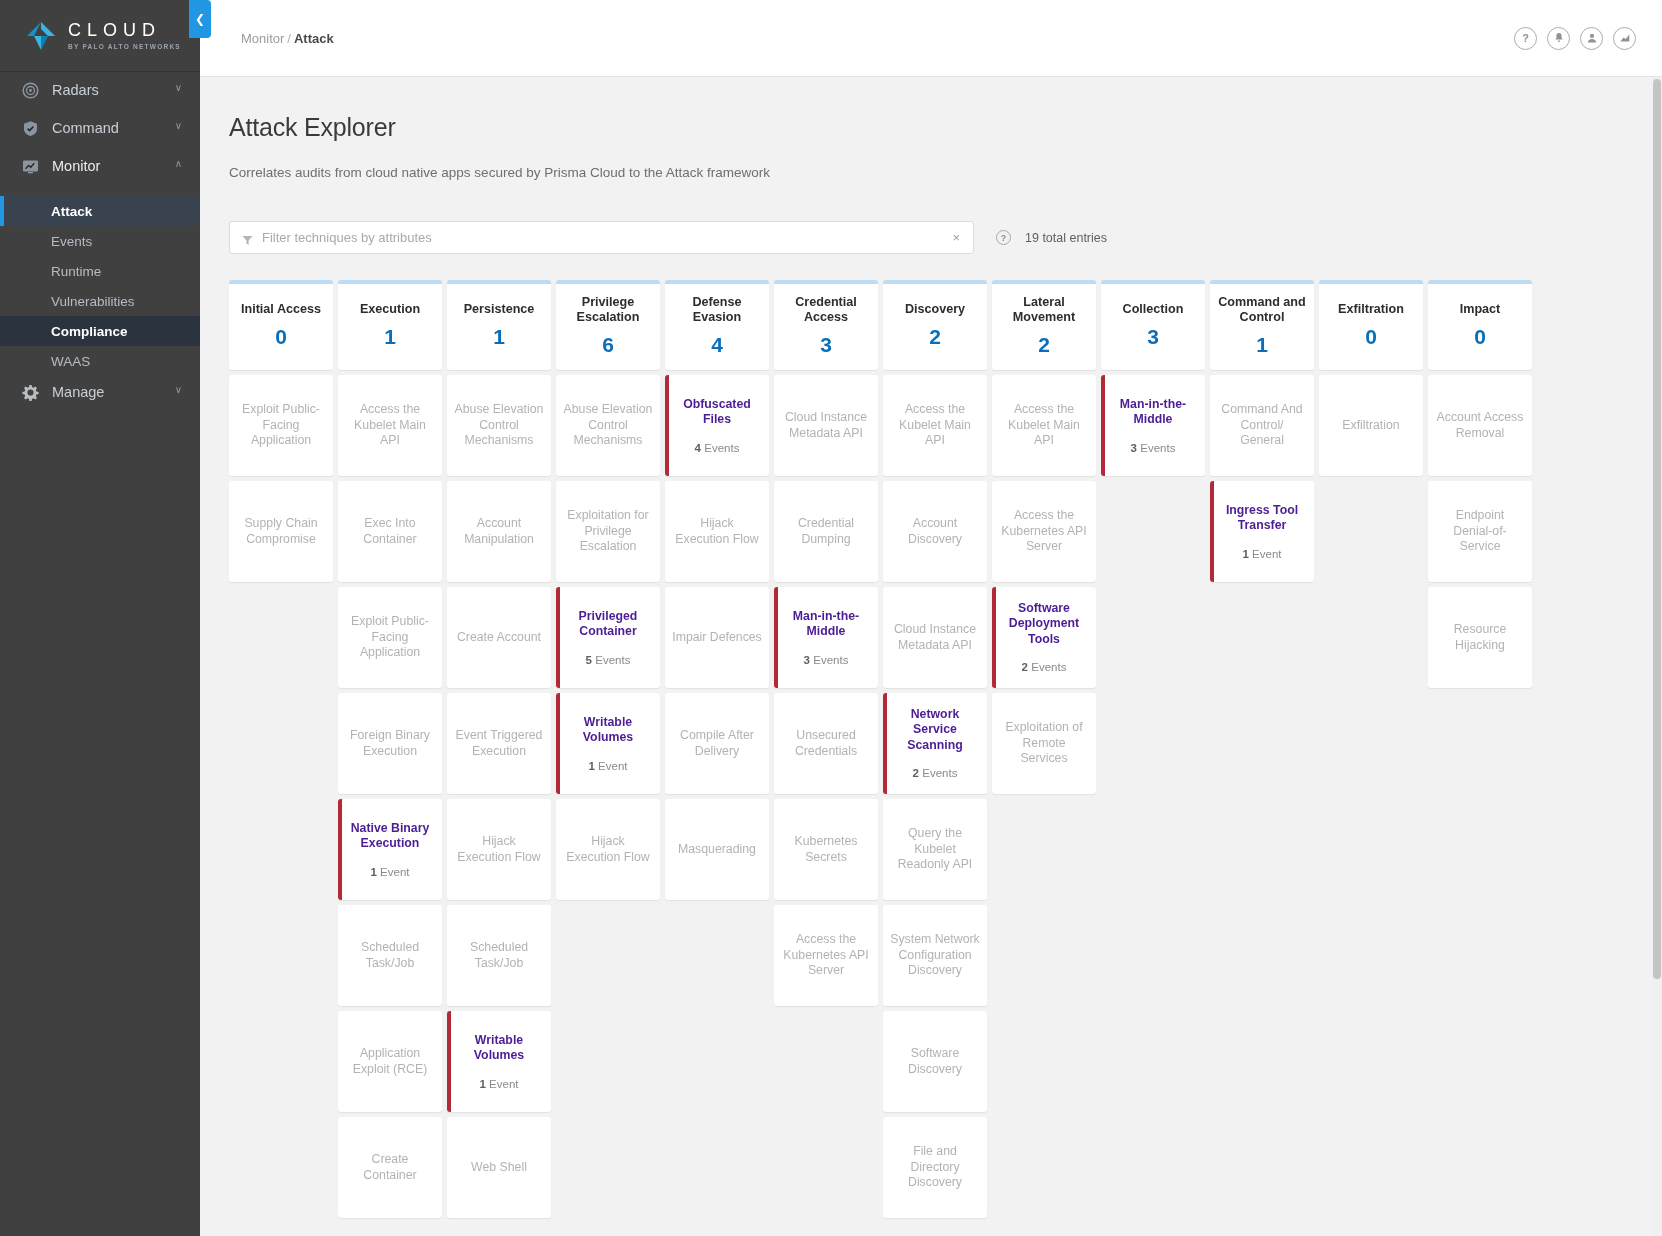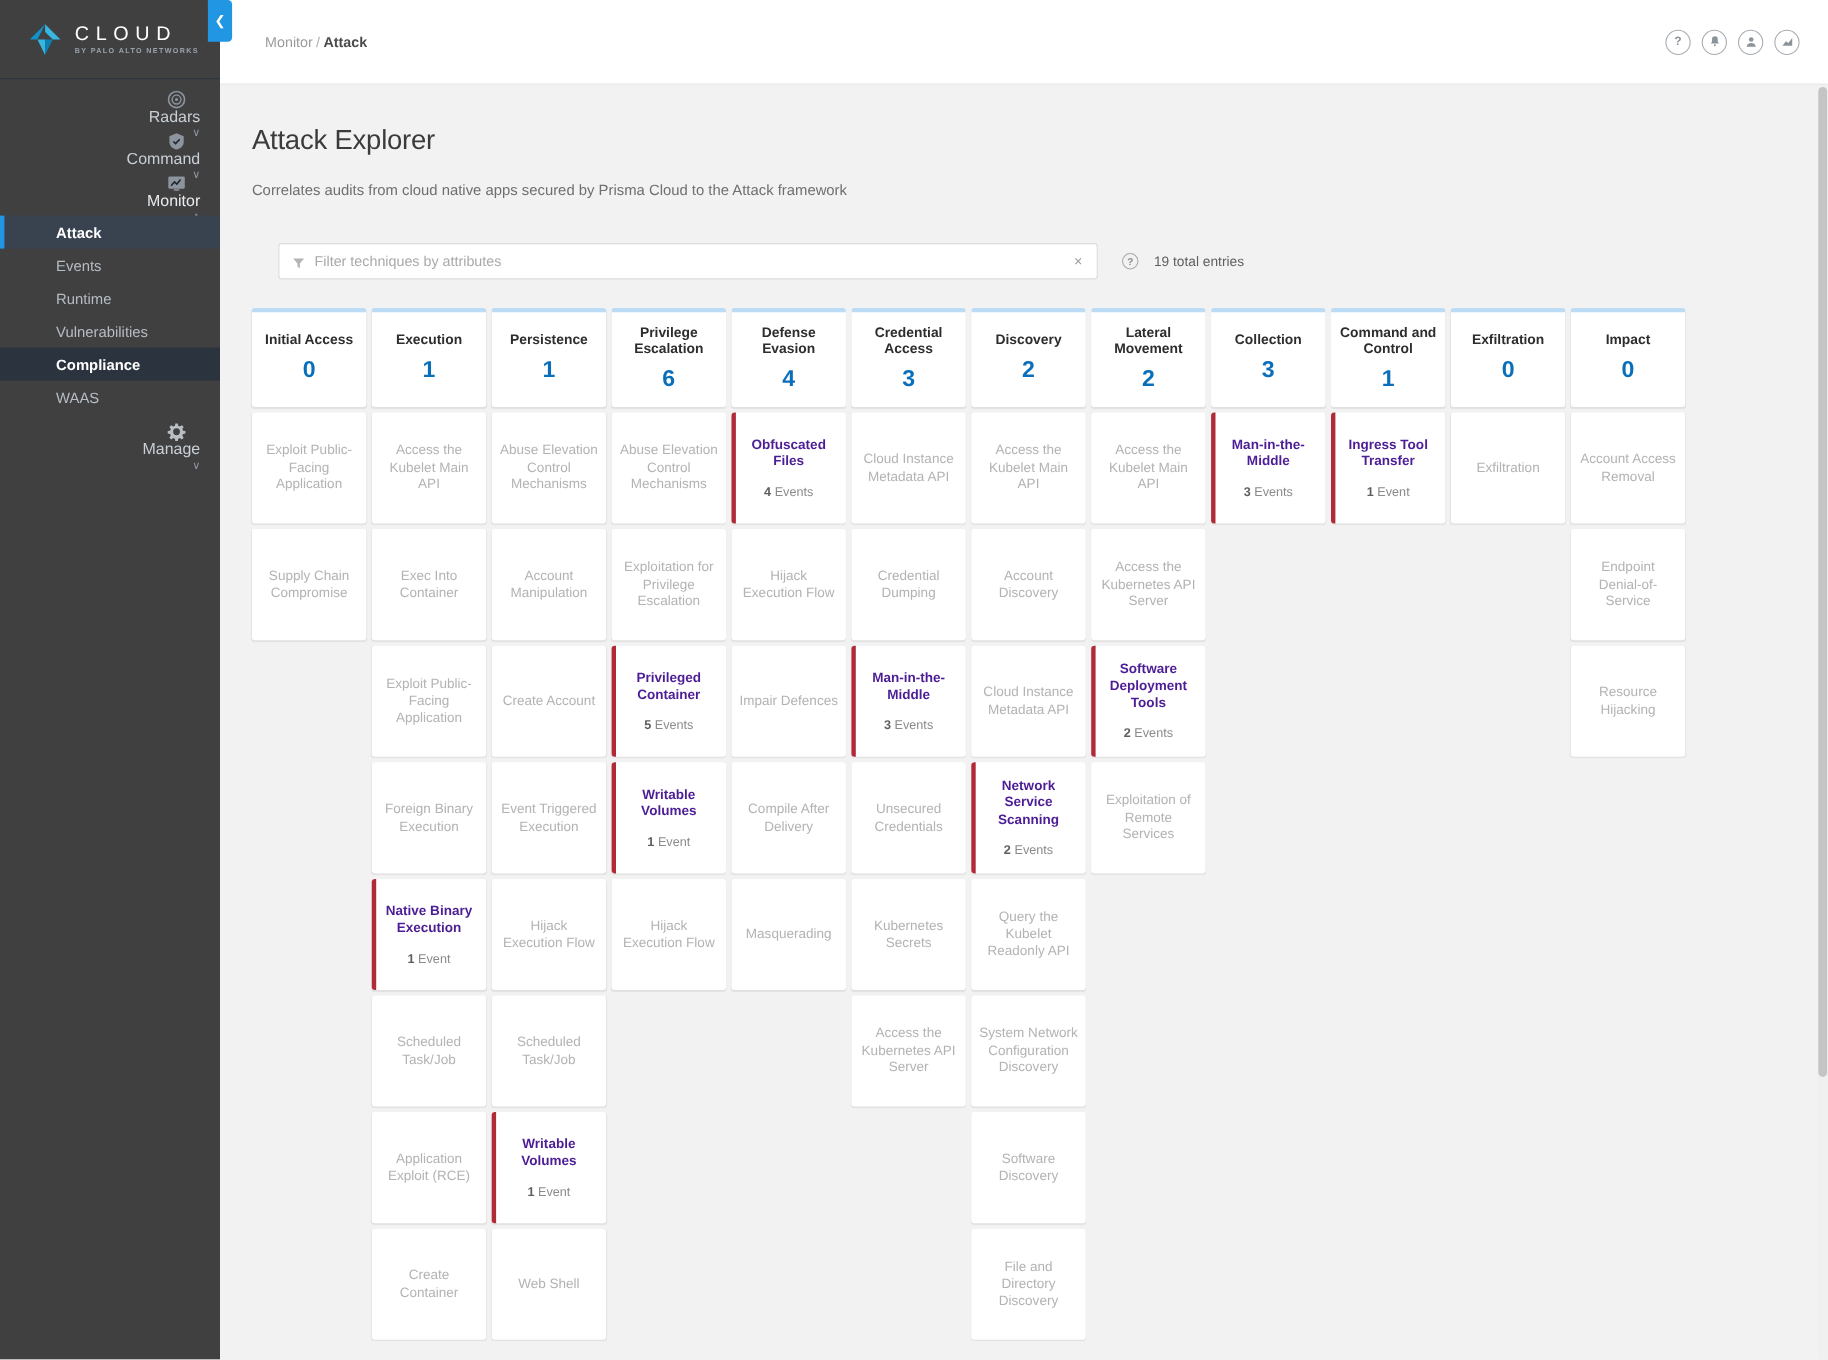--- a/index.html
+++ b/index.html
@@ -29,22 +29,22 @@
     font-size: 6.5px; letter-spacing: 1.25px; color: #9aa3ae; margin-top: 3px; font-weight: 700;
   }
   .collapse-btn {
     position: absolute; right: -11px; top: 0px; width: 22px; height: 38px;
     background: #2196e3; border-radius: 0 4px 4px 0; color: #fff;
     display: flex; align-items: center; justify-content: center; font-size: 12px; z-index: 20;
     cursor: pointer;
   }
   .nav { padding-top: 10px; }
   .nav-group {
-    display: flex; align-items: flex-end; height: 38px; padding: 0 18px 0 22px;
-    font-size: 14.5px; color: #c9cfd6; cursor: pointer; position: relative; flex-direction: column;
+    display: flex; align-items: flex-start; height: 38px; padding: 0 18px 0 22px;
+    font-size: 14.5px; color: #c9cfd6; cursor: pointer; position: relative;
   }
   .nav-group .ng-icon { width: 17px; height: 17px; margin-right: 13px; flex: 0 0 17px; opacity: .85; }
   .nav-group .ng-label { flex: 1; }
   .nav-group.active-group .ng-label { color: #e8ecef; }
   .chev { font-size: 10px; color: #8e97a2; }
   .sub-item {
     height: 30px; display: flex; align-items: center;
     padding-left: 51px; font-size: 13.5px; color: #b6bcc4; cursor: pointer; position: relative;
   }
   .sub-item.sel-blue { background: #39424f; color: #ffffff; font-weight: 600; }
@@ -69,21 +69,21 @@
     margin-left: 10px; cursor: pointer; font-size: 11px; font-weight: 700;
   }
 
   #content {
     flex: 1; overflow: hidden; padding: 0 0 0 0; background: #f2f2f2; position: relative;
   }
   .content-inner { padding: 36px 30px 0 29px; }
   .page-title { font-size: 25px; color: #3b3b3b; font-weight: 400; letter-spacing: -0.2px; }
   .page-sub { font-size: 13.5px; color: #6f6f6f; margin-top: 23px; }
 
-  .filter-row { display: flex; align-items: center; margin-top: 41px; margin-left: 24px; }
+  .filter-row { display: flex; align-items: center; margin-top: 41px; }
   .filter-box {
     width: 745px; height: 33px; background: #fff; border: 1px solid #dcdcdc; border-radius: 3px;
     display: flex; align-items: center; padding: 0 11px 0 12px;
   }
   .funnel { width: 11px; height: 11px; margin-right: 9px; flex: 0 0 11px; }
   .filter-input {
     flex: 1; border: 0; outline: none; font-size: 13px; color: #4a4a4a;
     font-family: "Liberation Sans", sans-serif; background: transparent;
   }
   .filter-input::placeholder { color: #a9a9a9; }
@@ -481,20 +481,23 @@
             <div class="cell hit">
               <div class="c-name">Man-in-the-Middle</div>
               <div class="c-events"><b>3</b> <span>Events</span></div>
             </div>
           </div>
           <div class="col">
             <div class="col-head">
               <div class="ch-name">Command and Control</div>
               <div class="ch-count">1</div>
             </div>
+            <div class="cell">
+              <div class="c-name">Command And Control/ General</div>
+            </div>
             <div class="cell hit">
               <div class="c-name">Ingress Tool Transfer</div>
               <div class="c-events"><b>1</b> <span>Event</span></div>
             </div>
           </div>
           <div class="col">
             <div class="col-head">
               <div class="ch-name">Exfiltration</div>
               <div class="ch-count">0</div>
             </div>

